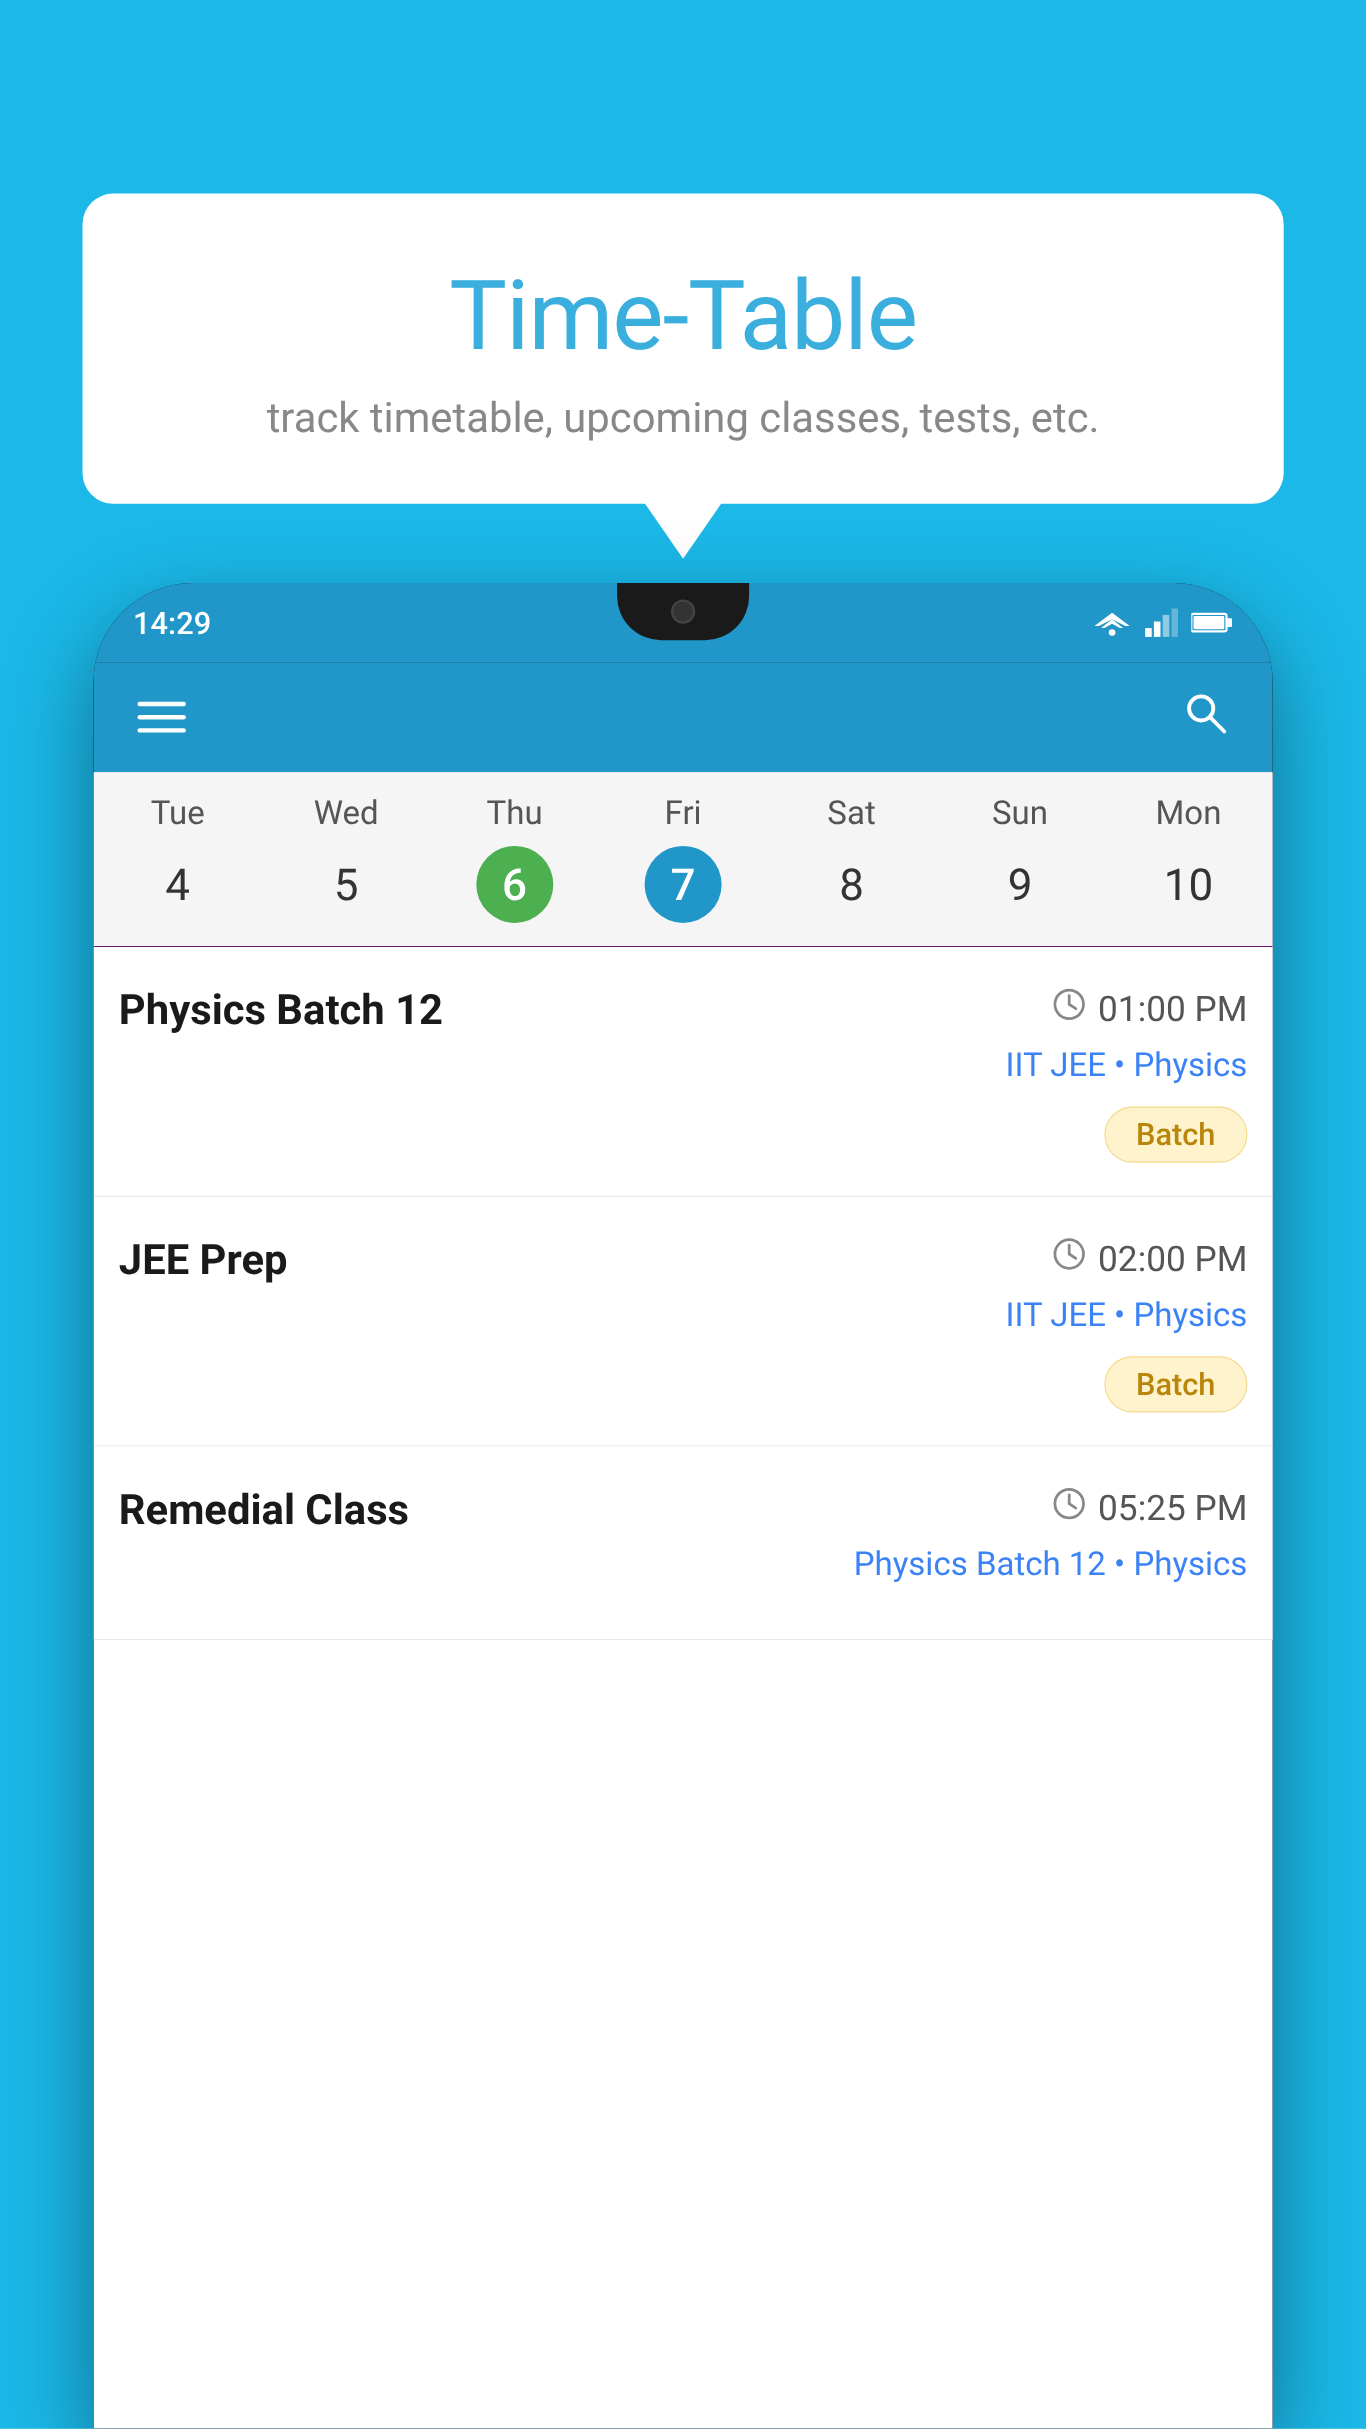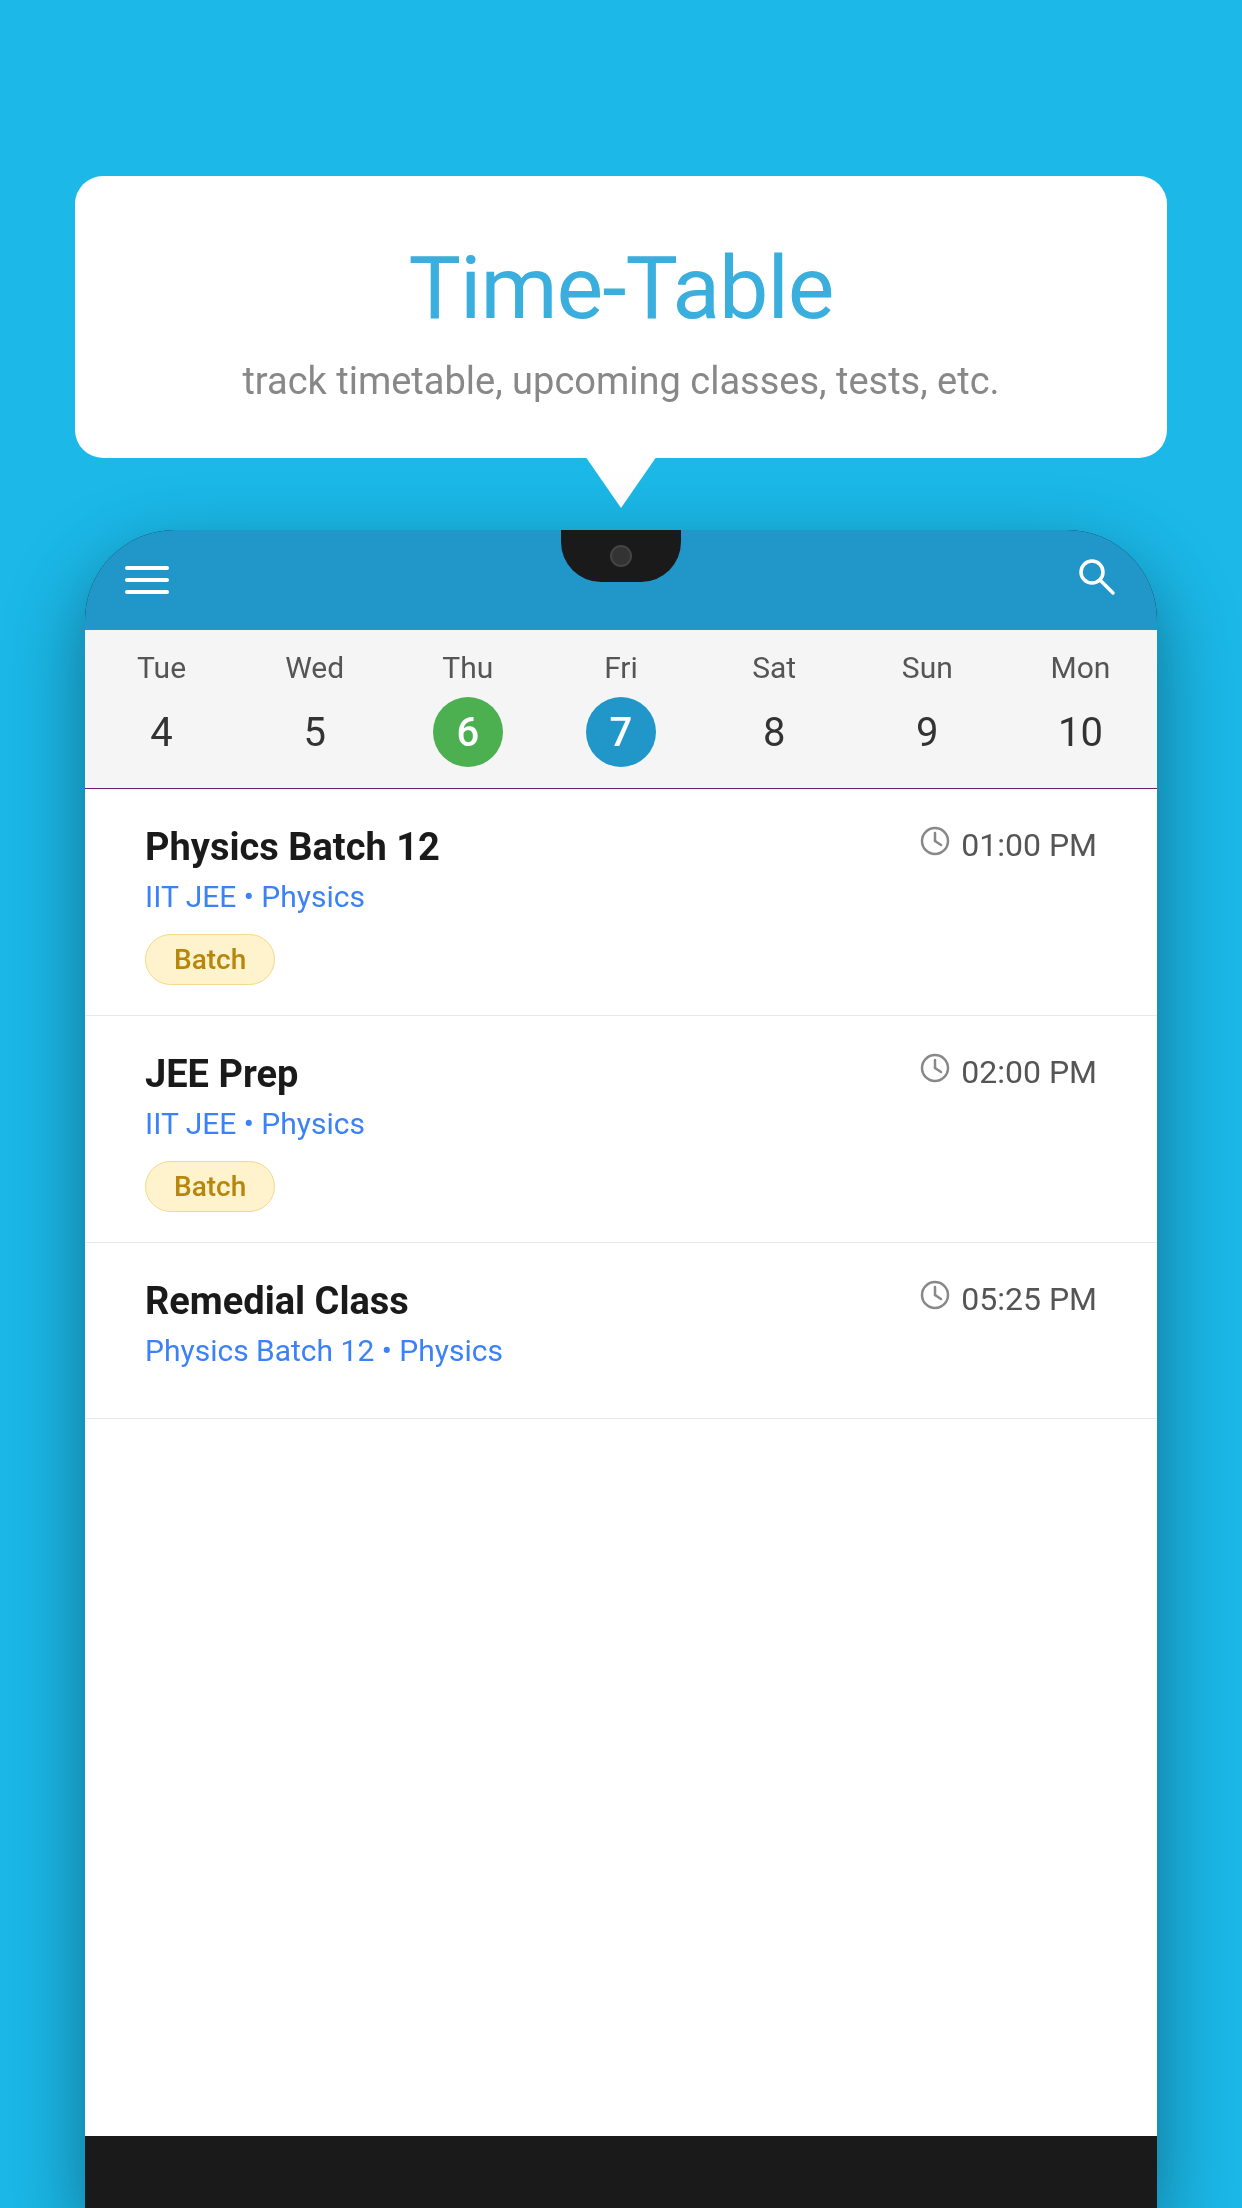--- a/index.html
+++ b/index.html
@@ -232,23 +232,24 @@
     }
 
     
     .schedule-list {
       background: white;
       overflow-y: auto;
       flex: 1;
     }
 
     .schedule-item {
-      padding: 36px 60px 30px;
+      padding: 36px 23px 30px;
       border-bottom: 1px solid #e8e8e8;
       background: white;
+      text-align: right;
     }
 
     .schedule-item-header {
       display: flex;
       justify-content: space-between;
       align-items: flex-start;
       margin-bottom: 10px;
     }
 
     .schedule-item-name {
@@ -299,20 +300,44 @@
   </div>
 </div>
 
 <div class="phone-container">
   <div class="phone-frame">
 
     <div class="notch">
       <div class="notch-camera"></div>
     </div>
 
+    <div class="phone-top-bar">
+      <span class="status-time">14:29</span>
+      <div class="status-icons">
+
+        <svg width="36" height="26" viewBox="0 0 36 26" fill="white">
+          <polygon points="18,4 34,16 30,16 18,10 6,16 2,16" fill="white"></polygon>
+          <polygon points="18,10 28,18 25,18 18,14 11,18 8,18" fill="white"></polygon>
+          <circle cx="18" cy="22" r="3" fill="white"></circle>
+        </svg>
+
+        <svg width="30" height="26" viewBox="0 0 30 26" fill="white">
+          <rect x="0" y="18" width="6" height="8" fill="white"></rect>
+          <rect x="8" y="12" width="6" height="14" fill="white"></rect>
+          <rect x="16" y="6" width="6" height="20" fill="white" opacity="0.5"></rect>
+          <rect x="24" y="0" width="6" height="26" fill="white" opacity="0.3"></rect>
+        </svg>
+
+        <svg width="38" height="20" viewBox="0 0 38 20" fill="white">
+          <rect x="0" y="2" width="32" height="16" rx="2" stroke="white" stroke-width="2" fill="none"></rect>
+          <rect x="32" y="6" width="5" height="8" rx="1" fill="white"></rect>
+          <rect x="2" y="4" width="28" height="12" rx="1" fill="white"></rect>
+        </svg>
+      </div>
+    </div>
 
     <div class="app-header">
       <div class="hamburger-icon">
         <span></span>
         <span></span>
         <span></span>
       </div>
       <div class="search-icon">
         <svg width="44" height="44" viewBox="0 0 44 44" fill="none">
           <circle cx="19" cy="19" r="11" stroke="white" stroke-width="3.5" fill="none"></circle>

